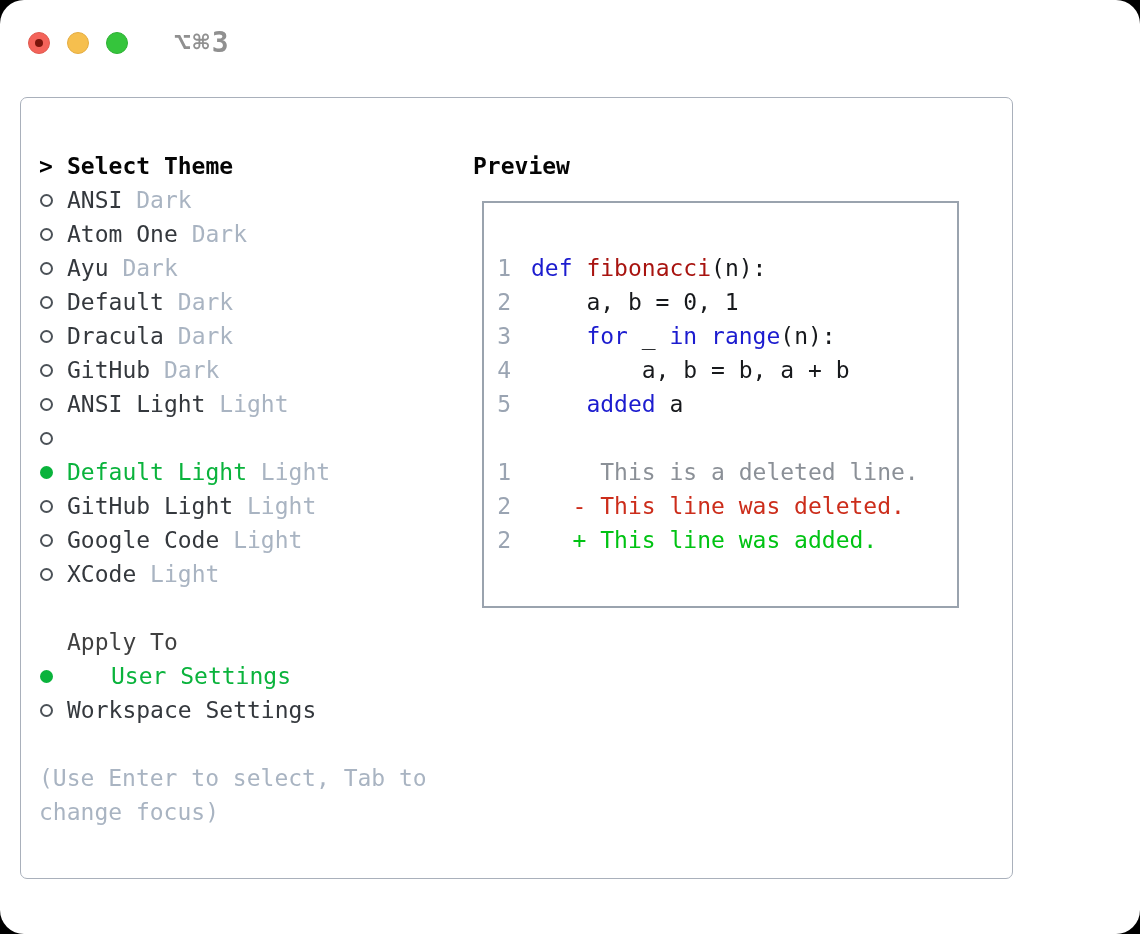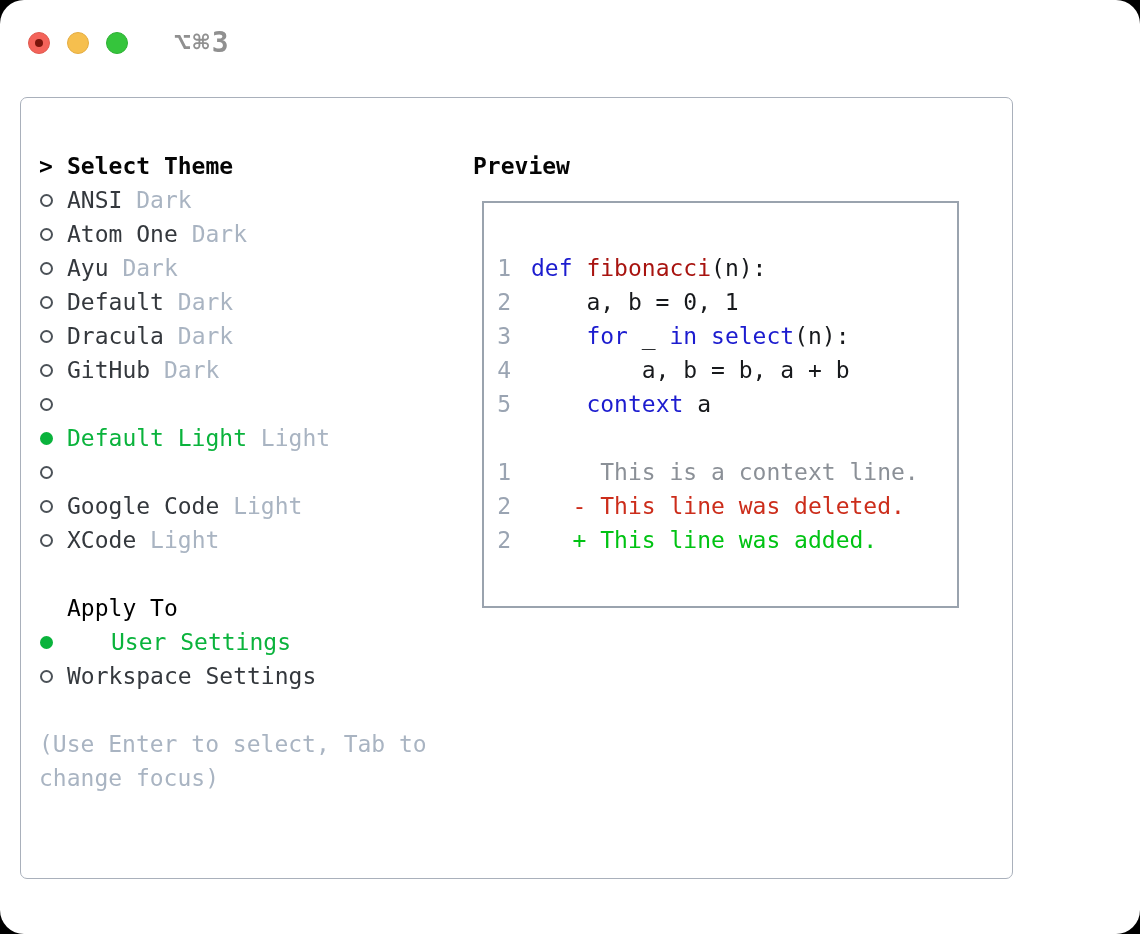--- a/index.html
+++ b/index.html
@@ -18,21 +18,21 @@
   
   .panel{position:absolute;left:20px;top:97px;width:993px;height:782px;box-sizing:border-box;
          border:1.5px solid var(--panel-border,#a9b0bb);border-radius:7px;background:#fff;}
 
   .row{height:34px;display:flex;align-items:center;white-space:pre;font-size:23px;color:var(--text-dark,#34383d);}
   .prefix{width:28px;flex:none;display:flex;align-items:center;}
   .caret{font-weight:bold;color:#000;}
   .circle{width:13px;height:13px;margin-left:1px;border:2px solid #4c5258;border-radius:50%;box-sizing:border-box;}
   .circle.filled{background:var(--sel-green,#0ab33c);border-color:var(--sel-green,#0ab33c);}
   .header-label{font-weight:bold;color:#050505;}
-  .apply-title{color:#000000;}
+  .apply-title{color:#404040;}
   .t-suffix{color:var(--muted,#a9b4c2);}
   .theme-row.selected .t-name{color:var(--sel-green,#0ab33c);}
   .apply-row.selected .t-name{color:var(--sel-green,#0ab33c);margin-left:44px;}
   .hint-row{color:var(--muted,#a9b4c2);}
   .spacer{height:34px;}
 
   .left-col{position:absolute;left:18px;top:51px;}
   .right-col{position:absolute;left:452px;top:51px;}
 
   
@@ -69,23 +69,24 @@
         <span class="prefix"><span class="caret">&gt;</span></span>
         <span class="header-label">Select Theme</span>
       </div>
       <div id="theme-list">
           <div class="row theme-row"><span class="prefix"><span class="circle"></span></span><span class="t-label"><span class="t-name">ANSI</span><span class="t-suffix"> Dark</span></span></div>
           <div class="row theme-row"><span class="prefix"><span class="circle"></span></span><span class="t-label"><span class="t-name">Atom One</span><span class="t-suffix"> Dark</span></span></div>
           <div class="row theme-row"><span class="prefix"><span class="circle"></span></span><span class="t-label"><span class="t-name">Ayu</span><span class="t-suffix"> Dark</span></span></div>
           <div class="row theme-row"><span class="prefix"><span class="circle"></span></span><span class="t-label"><span class="t-name">Default</span><span class="t-suffix"> Dark</span></span></div>
           <div class="row theme-row"><span class="prefix"><span class="circle"></span></span><span class="t-label"><span class="t-name">Dracula</span><span class="t-suffix"> Dark</span></span></div>
           <div class="row theme-row"><span class="prefix"><span class="circle"></span></span><span class="t-label"><span class="t-name">GitHub</span><span class="t-suffix"> Dark</span></span></div>
+          <div class="row theme-row"><span class="prefix"><span class="circle"></span></span><span class="t-label"><span class="t-name">ANSI Light</span><span class="t-suffix"> Light</span></span></div>
           <div class="row theme-row"><span class="prefix"><span class="circle"></span></span></div>
           <div class="row theme-row selected"><span class="prefix"><span class="circle filled"></span></span><span class="t-label"><span class="t-name">Default Light</span><span class="t-suffix"> Light</span></span></div>
-          <div class="row theme-row"><span class="prefix"><span class="circle"></span></span></div>
+          <div class="row theme-row"><span class="prefix"><span class="circle"></span></span><span class="t-label"><span class="t-name">GitHub Light</span><span class="t-suffix"> Light</span></span></div>
           <div class="row theme-row"><span class="prefix"><span class="circle"></span></span><span class="t-label"><span class="t-name">Google Code</span><span class="t-suffix"> Light</span></span></div>
           <div class="row theme-row"><span class="prefix"><span class="circle"></span></span><span class="t-label"><span class="t-name">XCode</span><span class="t-suffix"> Light</span></span></div>
         </div>
       <div class="spacer"></div>
       <div class="row">
         <span class="prefix"></span>
         <span class="apply-title">Apply To</span>
       </div>
       <div id="apply-list">
           <div class="row apply-row selected"><span class="prefix"><span class="circle filled"></span></span><span class="t-label"><span class="t-name">User Settings</span></span></div>
@@ -111,37 +112,37 @@
             <div class="p-row">
               <span class="gutter">1</span>
               <span class="code"><span class="seg-keyword">def</span><span class="seg-plain"> </span><span class="seg-function">fibonacci</span><span class="seg-plain">(n):</span></span>
             </div>
             <div class="p-row">
               <span class="gutter">2</span>
               <span class="code"><span class="seg-plain">    a, b = 0, 1</span></span>
             </div>
             <div class="p-row">
               <span class="gutter">3</span>
-              <span class="code"><span class="seg-plain">    </span><span class="seg-keyword">for</span><span class="seg-plain"> _ </span><span class="seg-keyword">in</span><span class="seg-plain"> </span><span class="seg-keyword">select</span><span class="seg-plain">(n):</span></span>
+              <span class="code"><span class="seg-plain">    </span><span class="seg-keyword">for</span><span class="seg-plain"> _ </span><span class="seg-keyword">in</span><span class="seg-plain"> </span><span class="seg-keyword">range</span><span class="seg-plain">(n):</span></span>
             </div>
             <div class="p-row">
               <span class="gutter">4</span>
               <span class="code"><span class="seg-plain">        a, b = b, a + b</span></span>
             </div>
             <div class="p-row">
               <span class="gutter">5</span>
-              <span class="code"><span class="seg-plain">    </span><span class="seg-keyword">context</span><span class="seg-plain"> a</span></span>
+              <span class="code"><span class="seg-plain">    </span><span class="seg-keyword">added</span><span class="seg-plain"> a</span></span>
             </div>
             <div class="p-row">
               <span class="gutter"></span>
               <span class="code"></span>
             </div>
             <div class="p-row">
               <span class="gutter">1</span>
-              <span class="code"><span class="seg-context">     This is a context line.</span></span>
+              <span class="code"><span class="seg-context">     This is a deleted line.</span></span>
             </div>
             <div class="p-row">
               <span class="gutter">2</span>
               <span class="code"><span class="seg-deleted">   - This line was deleted.</span></span>
             </div>
             <div class="p-row">
               <span class="gutter">2</span>
               <span class="code"><span class="seg-added">   + This line was added.</span></span>
             </div>
           </div>

